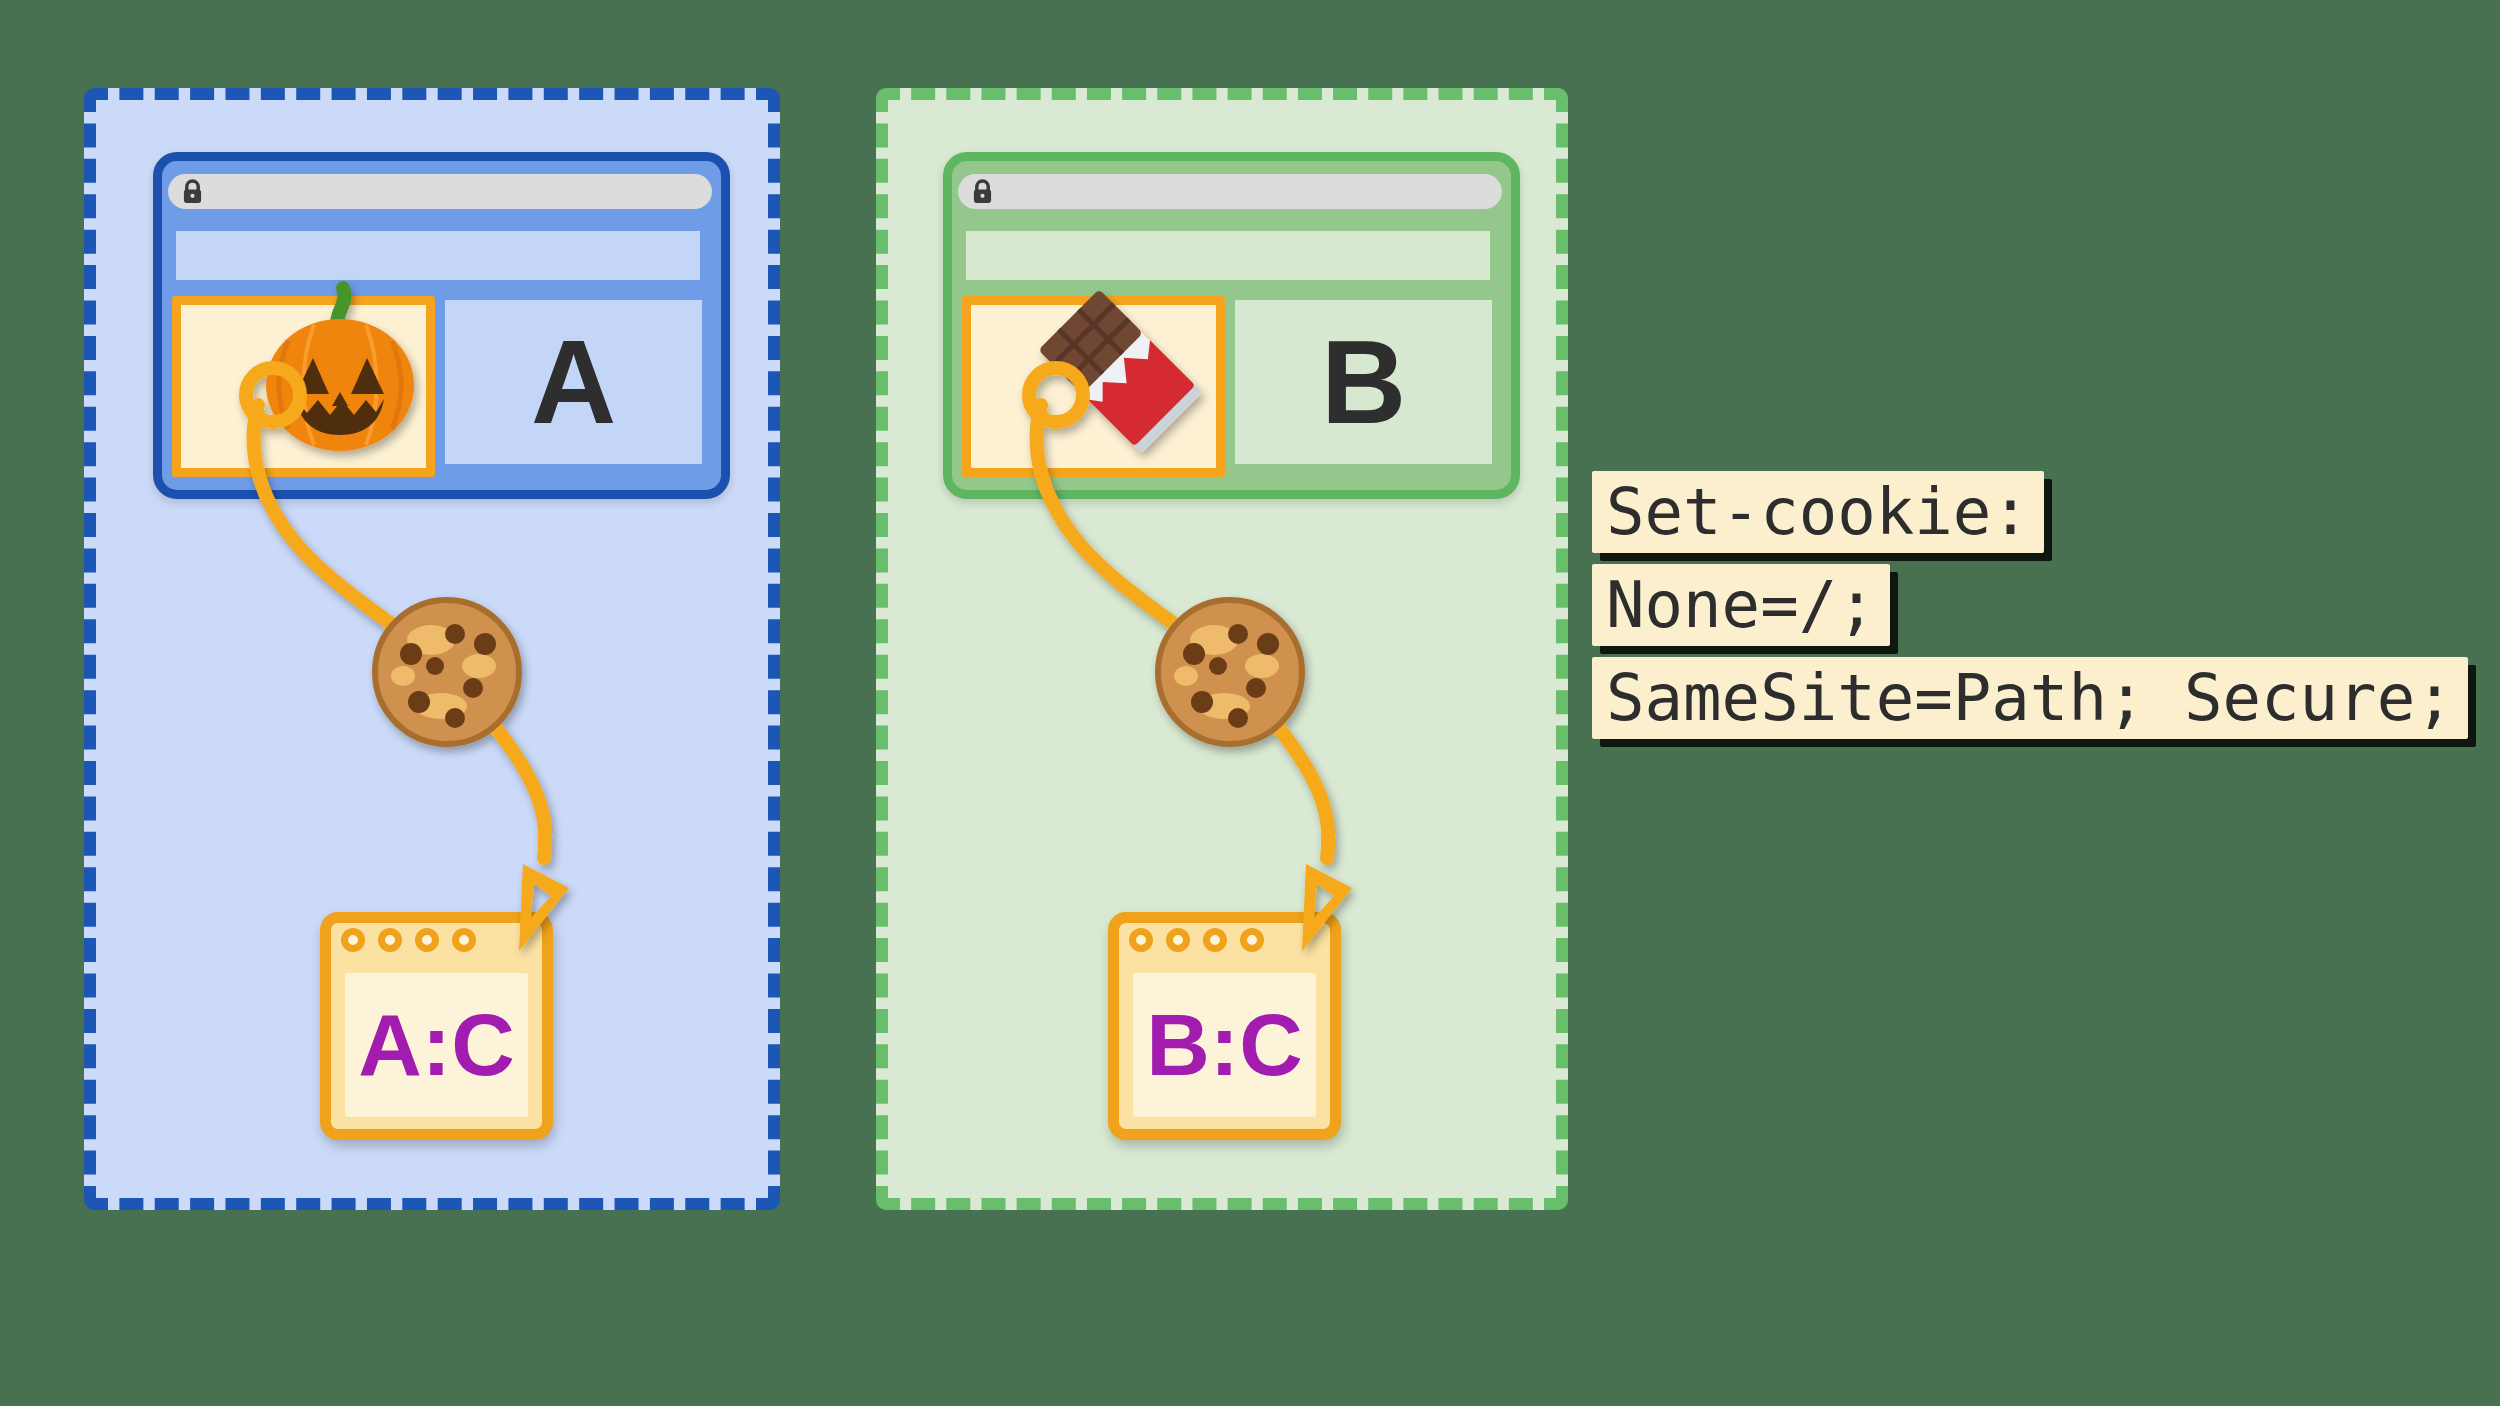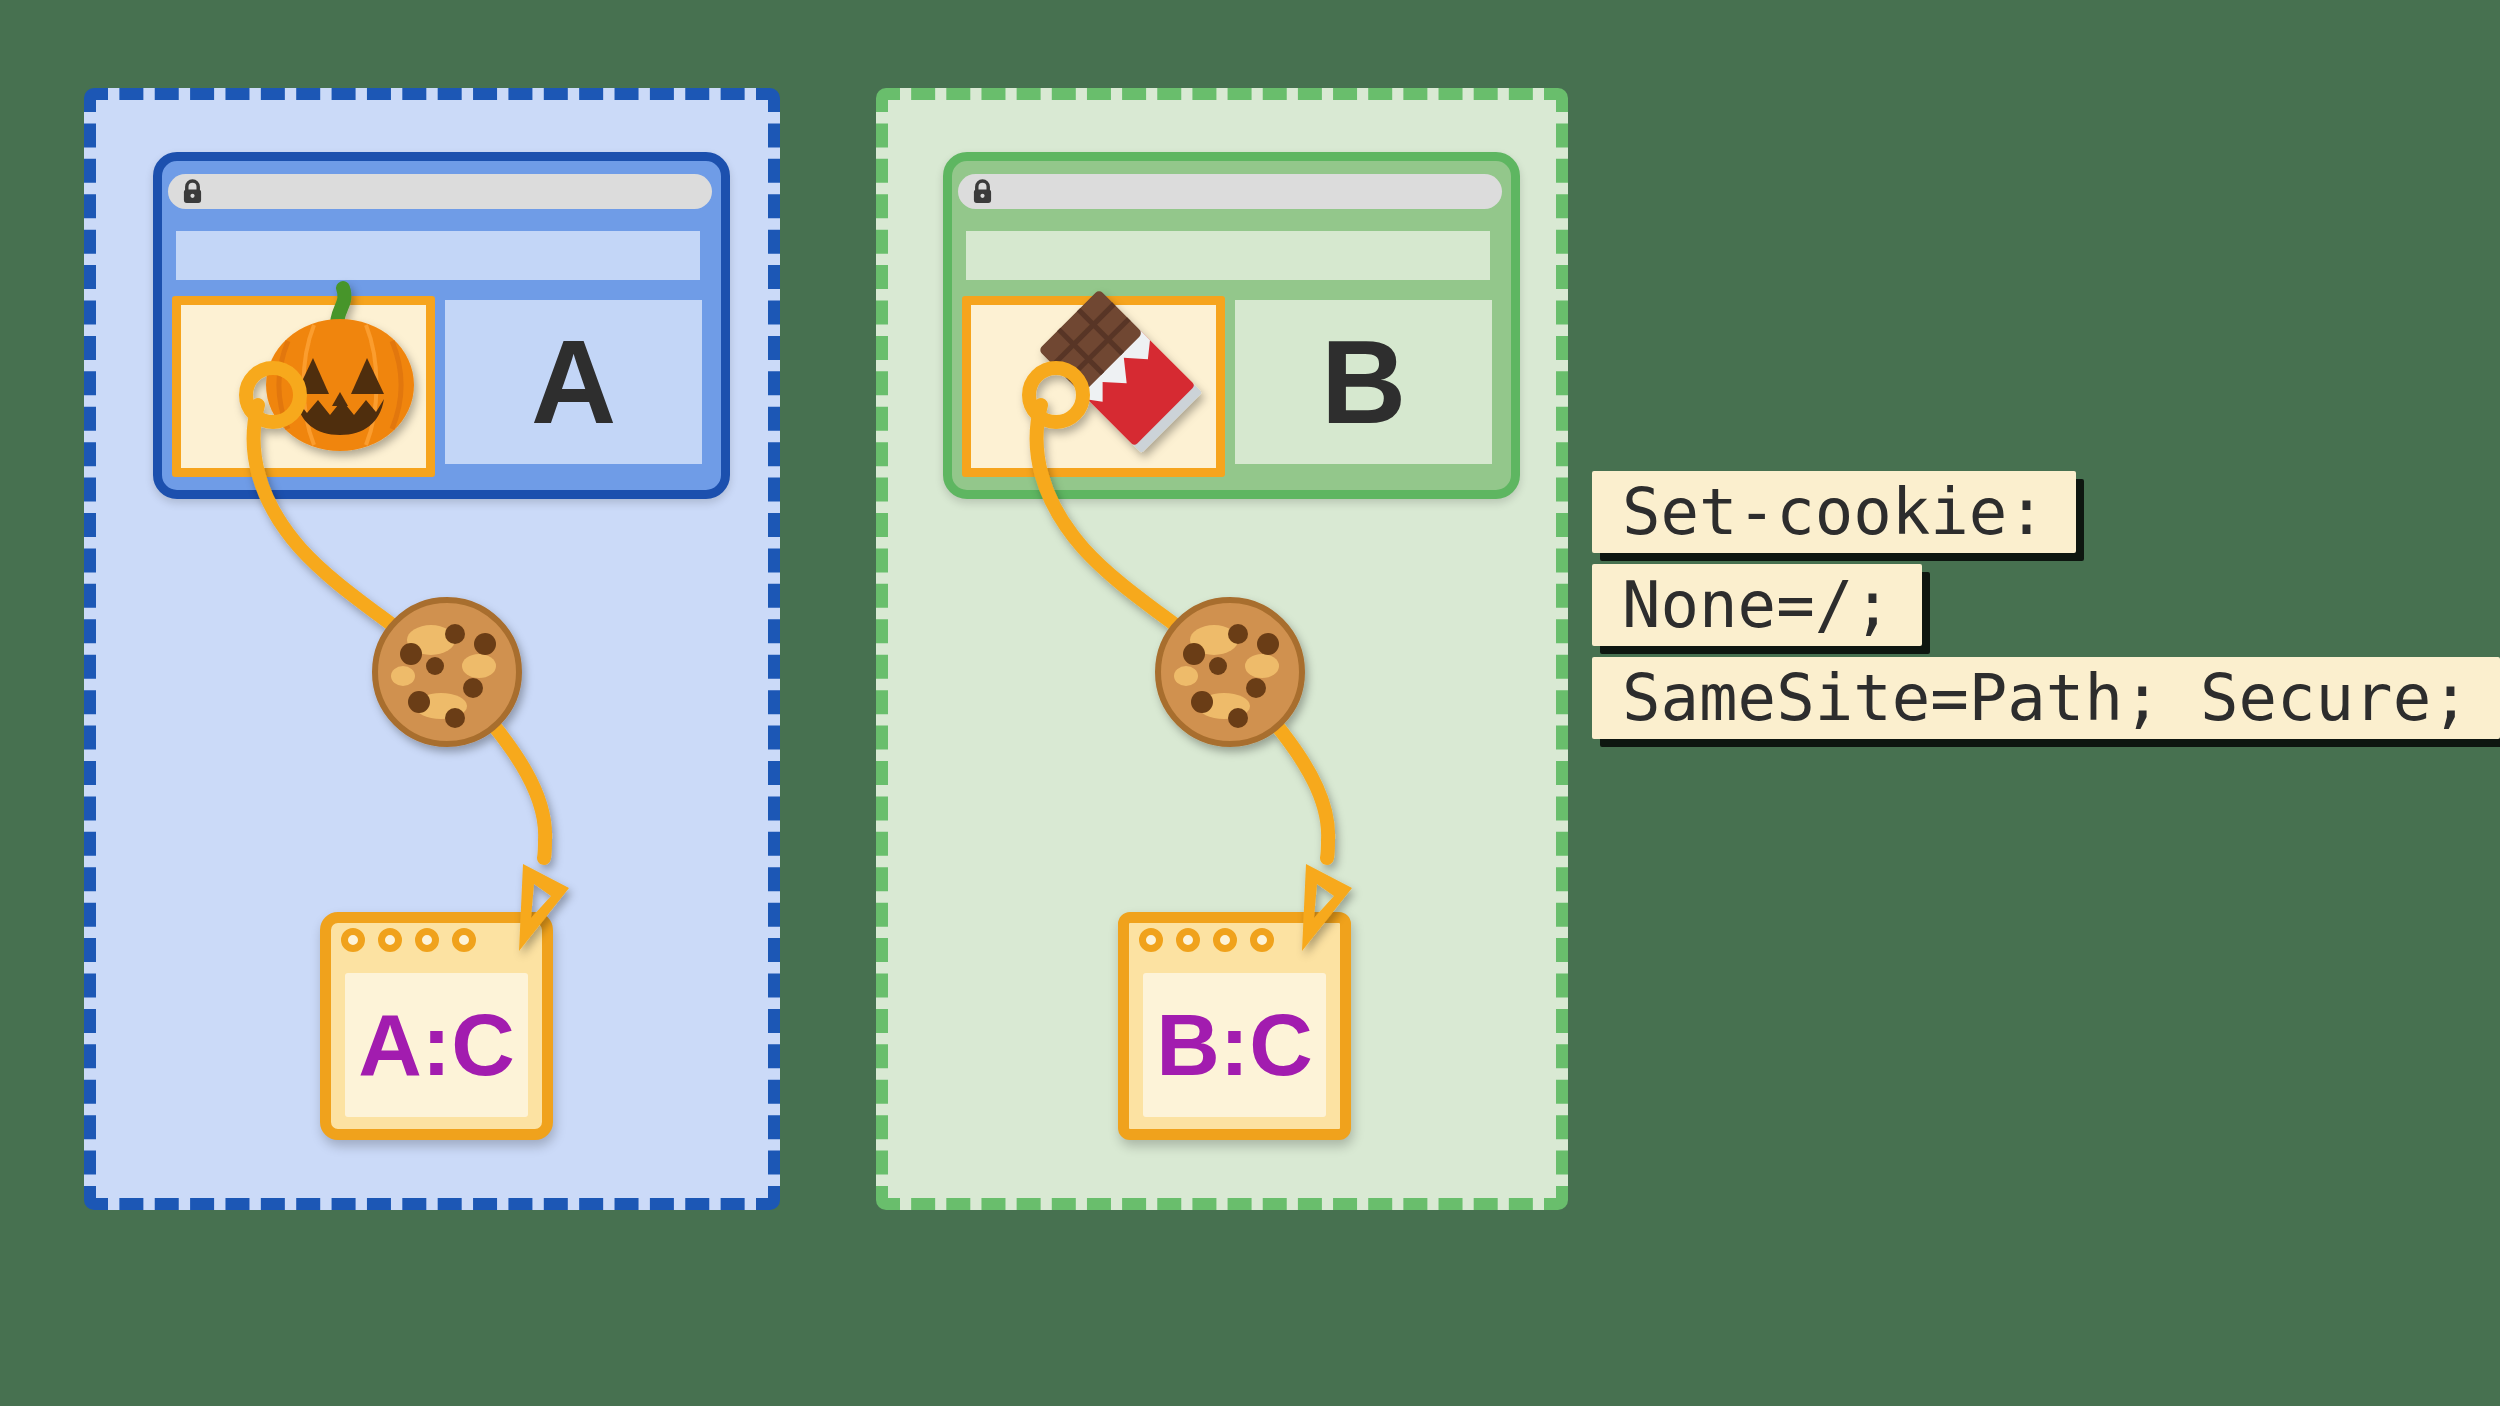--- a/index.html
+++ b/index.html
@@ -37,32 +37,32 @@
   .site-box{position:absolute;left:283px;top:139px;width:257px;height:164px;
             display:flex;align-items:center;justify-content:center;}
   .blue .site-box{background:var(--blue-strip);}
   .green .site-box{background:var(--green-strip);}
   .site-letter{font-size:118px;font-weight:bold;color:var(--ink);line-height:1;}
 
   .jar{position:absolute;top:812px;width:233px;height:228px;box-sizing:border-box;
        border:11px solid var(--jar-border);border-radius:18px;background:var(--jar-top);
        box-shadow:2px 6px 12px rgba(0,0,0,0.22);}
   .blue .jar{left:224px;}
-  .green .jar{left:230px;border-radius:12px;}
+  .green .jar{left:220px;}
   .jar-dots{position:absolute;left:10px;top:5px;display:flex;gap:13px;}
   .jar-dot{width:24px;height:24px;box-sizing:border-box;border:7px solid var(--jar-border);
            border-radius:50%;background:var(--jar-panel);}
   .jar-panel{position:absolute;left:14px;right:14px;top:50px;bottom:12px;background:var(--jar-panel);
              border-radius:3px;display:flex;align-items:center;justify-content:center;}
   .jar-label{font-size:88px;font-weight:bold;color:#a21caf;line-height:1;}
 
   #overlay{position:absolute;left:0;top:0;width:2500px;height:1406px;pointer-events:none;}
 
   .code-block{position:absolute;left:1592px;top:471px;}
-  .code-line{display:table;margin-bottom:11px;padding:0 30px;background:var(--code-bg);color:var(--code-ink);
+  .code-line{display:table;margin-bottom:11px;padding:0 14px;background:var(--code-bg);color:var(--code-ink);
              font-family:"DejaVu Sans Mono",monospace;font-size:64px;line-height:82px;border-radius:2px;
              box-shadow:8px 8px 0 rgba(0,0,0,0.8);white-space:pre;}
   .code-line.bold{font-weight:bold;}
 </style>
 </head>
 <body>
 
 <div id="stage">
 
   <section class="partition blue">

